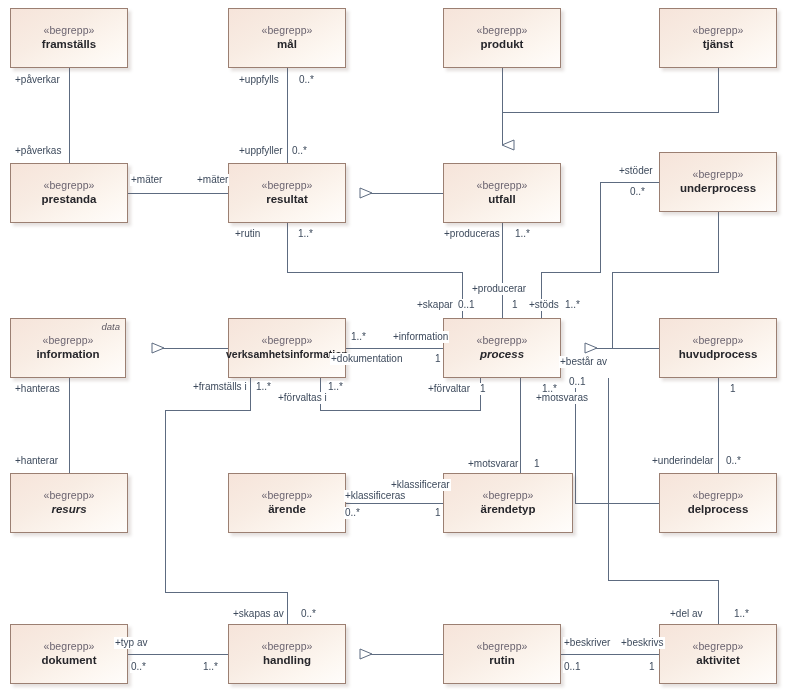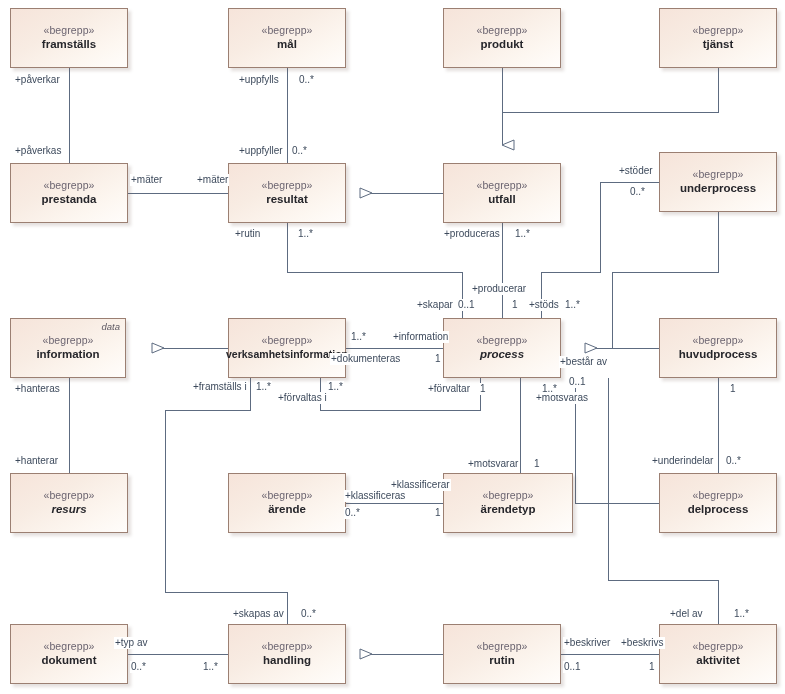--- a/index.html
+++ b/index.html
@@ -201,21 +201,21 @@
   <div class="edge-label" style="left:618px;top:165px;">+stöder</div>
   <div class="edge-label" style="left:629px;top:186px;">0..*</div>
   <div class="edge-label" style="left:416px;top:299px;">+skapar</div>
   <div class="edge-label" style="left:457px;top:299px;">0..1</div>
   <div class="edge-label" style="left:471px;top:283px;">+producerar</div>
   <div class="edge-label" style="left:511px;top:299px;">1</div>
   <div class="edge-label" style="left:528px;top:299px;">+stöds</div>
   <div class="edge-label" style="left:564px;top:299px;">1..*</div>
   <div class="edge-label" style="left:350px;top:331px;">1..*</div>
   <div class="edge-label" style="left:392px;top:331px;">+information</div>
-  <div class="edge-label" style="left:330px;top:353px;">+dokumenteras</div>
+  <div class="edge-label" style="left:330px;top:353px;">+dokumentation</div>
   <div class="edge-label" style="left:434px;top:353px;">1</div>
   <div class="edge-label" style="left:559px;top:356px;">+består av</div>
   <div class="edge-label" style="left:568px;top:376px;">0..1</div>
   <div class="edge-label" style="left:14px;top:383px;">+hanteras</div>
   <div class="edge-label" style="left:14px;top:455px;">+hanterar</div>
   <div class="edge-label" style="left:192px;top:381px;">+framställs i</div>
   <div class="edge-label" style="left:255px;top:381px;">1..*</div>
   <div class="edge-label" style="left:277px;top:392px;">+förvaltas i</div>
   <div class="edge-label" style="left:327px;top:381px;">1..*</div>
   <div class="edge-label" style="left:427px;top:383px;">+förvaltar</div>

